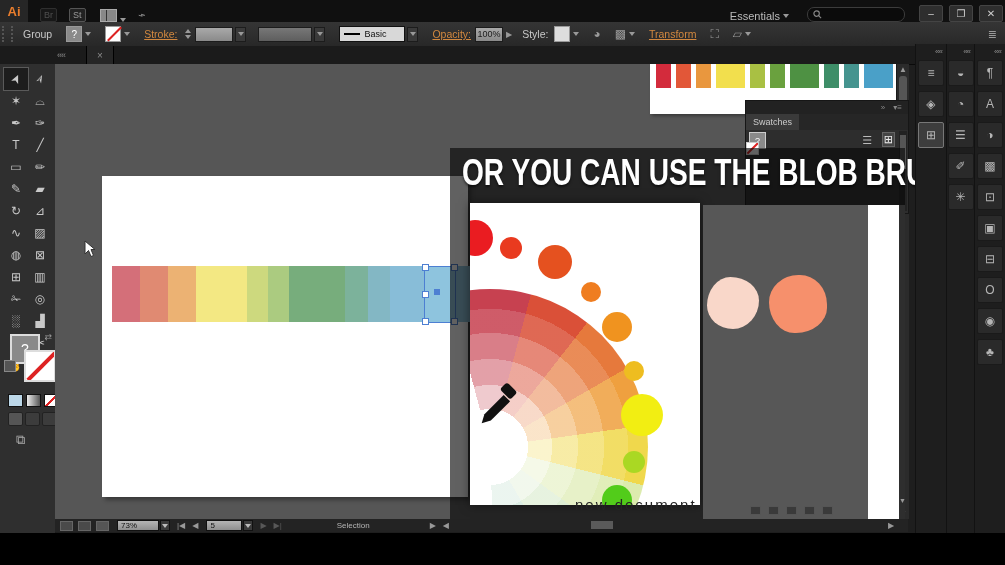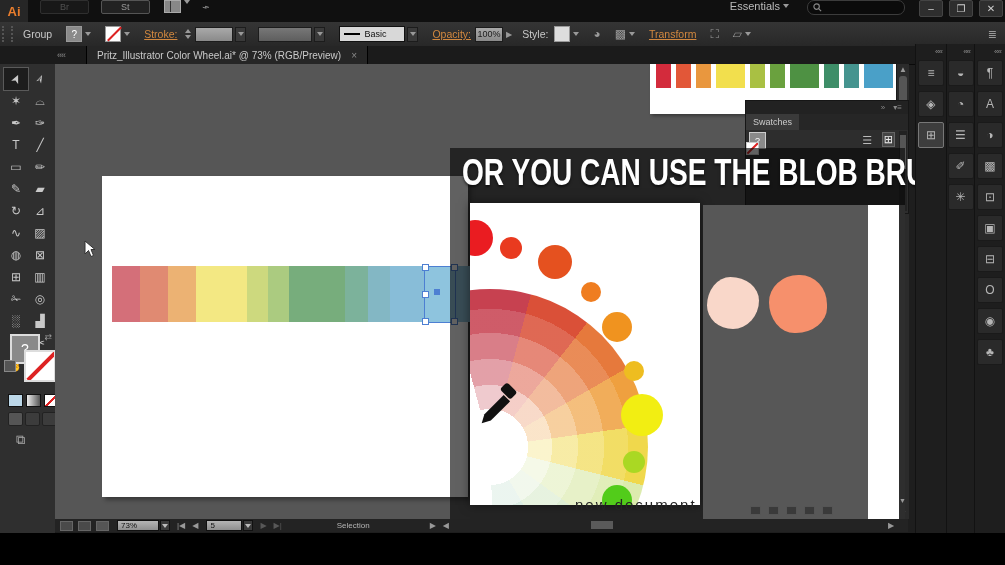--- a/index.html
+++ b/index.html
@@ -2,26 +2,26 @@
 <html><head>
 <meta charset="utf-8">
 <style>
   html,body{margin:0;padding:0;}
   body{width:1005px;height:565px;font-family:"Liberation Sans",sans-serif;background:#000;}
   #stage{position:relative;width:1005px;height:565px;overflow:hidden;background:#000;}
   .abs{position:absolute;}
   #app{position:absolute;left:0;top:0;width:1005px;height:533px;background:#1e1e1e;overflow:hidden;}
 
   
-  #menubar{left:0;top:0;width:1005px;height:22px;background:#101010;display:flex;align-items:flex-start;}
+  #menubar{left:0;top:0;width:1005px;height:22px;background:#101010;display:flex;align-items:flex-end;}
   #ai-logo{width:28px;height:22px;background:#262626;color:#e87d2d;font-weight:bold;font-size:13px;
            display:flex;align-items:center;justify-content:center;}
   #menu-items{display:flex;gap:17px;margin-left:10px;}
   #menu-items span{color:#c9c9c9;font-size:11px;}
-  .mini-btn{color:#9a9a9a;font-size:9px;border:1px solid #555;border-radius:2px;padding:0 19px;height:12px;
+  .mini-btn{color:#9a9a9a;font-size:9px;border:1px solid #555;border-radius:2px;padding:0 3px;height:12px;
             line-height:12px;margin-left:12px;background:#222;}
   .dim{opacity:.45;}
   #arrange-icon{margin-left:14px;width:15px;height:11px;background:#888;border:1px solid #aaa;position:relative;}
   #arrange-icon:before{content:"";position:absolute;left:5px;top:0;bottom:0;width:1px;background:#333;}
   .tiny-caret{width:0;height:0;border-left:3px solid transparent;border-right:3px solid transparent;
               border-top:4px solid #999;display:inline-block;margin-left:3px;}
   #cslive-icon{margin-left:12px;color:#8a8a8a;font-size:12px;transform:rotate(-15deg);}
   #workspace{margin-left:auto;color:#bbb;font-size:11px;display:flex;align-items:center;}
   #searchbox{margin-left:18px;width:86px;height:13px;border:1px solid #3c3c3c;border-radius:7px;background:#0b0b0b;
              display:flex;align-items:center;padding:0 5px;}
@@ -234,21 +234,20 @@
     <span class="cb-link">Transform</span>
     <span class="icon-grey">⛶</span>
     <span class="icon-grey">▱</span>
         <span class="tiny-caret"></span>
     <span id="panel-collapse">≣</span>
   </div>
 
   <div id="tabbar" class="abs">
     <span class="collapse-arrows abs" style="left:57px;top:4px">««</span>
     <div id="doc-tab">
-      <span>Pritz_Illustrator Color Wheel.ai* @ 73% (RGB/Preview)</span>
       <span class="x">×</span>
     </div>
   </div>
 
   <div id="toolbar" class="abs">
     <div id="tools-grid">
           <div class="tool-cell active">
             <span class="rot">➤</span>
           </div>
           <div class="tool-cell">

